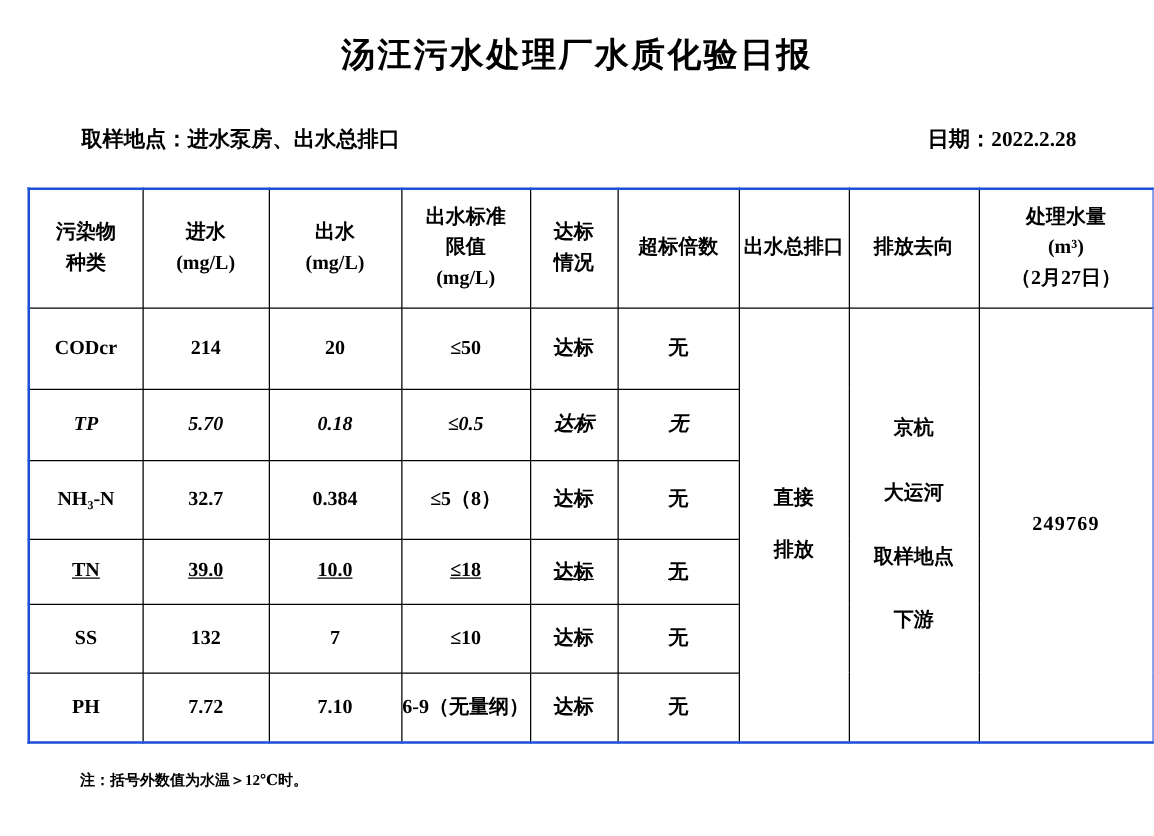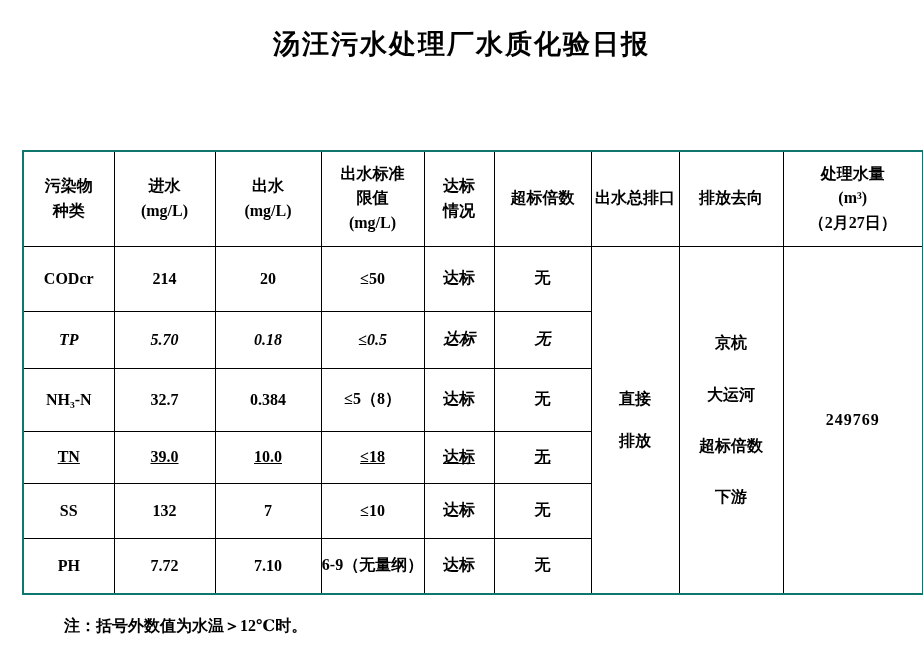--- a/index.html
+++ b/index.html
@@ -33,21 +33,21 @@
     font-size: 17px;
     font-weight: bold;
   }
   table.report {
     position: absolute;
     left: 22px;
     top: 150px;
     width: 900px;
     border-collapse: collapse;
     table-layout: fixed;
-    border: 2px solid #0f766e;
+    border: 2px solid #1d4ed8;
   }
   table.report th, table.report td {
     border: 1.5px solid #000000;
     text-align: center;
     vertical-align: middle;
     padding: 0;
     font-weight: bold;
     font-size: 16px;
     overflow: hidden;
   }
@@ -66,31 +66,35 @@
   td.volume-cell {
     font-weight: normal;
     font-size: 27px;
     letter-spacing: 1px;
     font-family: Liberation Serif, serif;
   }
   .footnote {
     position: absolute;
     left: 64px;
     top: 616px;
-    font-size: 16px;
+    font-size: 12px;
     font-weight: bold;
   }
 </style>
 </head>
 <body>
 
 <div class="page">
 
   <h1 class="title">汤汪污水处理厂水质化验日报</h1>
 
+  <div class="meta-row">
+    <span>取样地点：进水泵房、出水总排口</span>
+    <span>日期：2022.2.28</span>
+  </div>
 
   <table class="report">
     <colgroup>
       <col style="width:91px">
         <col style="width:101px">
         <col style="width:106px">
       <col style="width:103px">
         <col style="width:70px">
         <col style="width:97px">
       <col style="width:88px">
@@ -123,21 +127,21 @@
         <td>CODcr</td>
         <td>214</td>
         <td>20</td>
         <td class="limit-cell">≤50</td>
         <td>达标</td>
         <td>无</td>
         <td class="method-cell preline" rowspan="6">直接
 排放</td>
         <td class="dest-cell preline" rowspan="6">京杭
 大运河
-超标倍数
+取样地点
 下游</td>
         <td class="volume-cell" rowspan="6">249769</td>
       </tr>
       <tr class="r1">
         <td>TP</td>
         <td>5.70</td>
         <td>0.18</td>
         <td class="limit-cell">≤0.5</td>
         <td>达标</td>
         <td>无</td>

